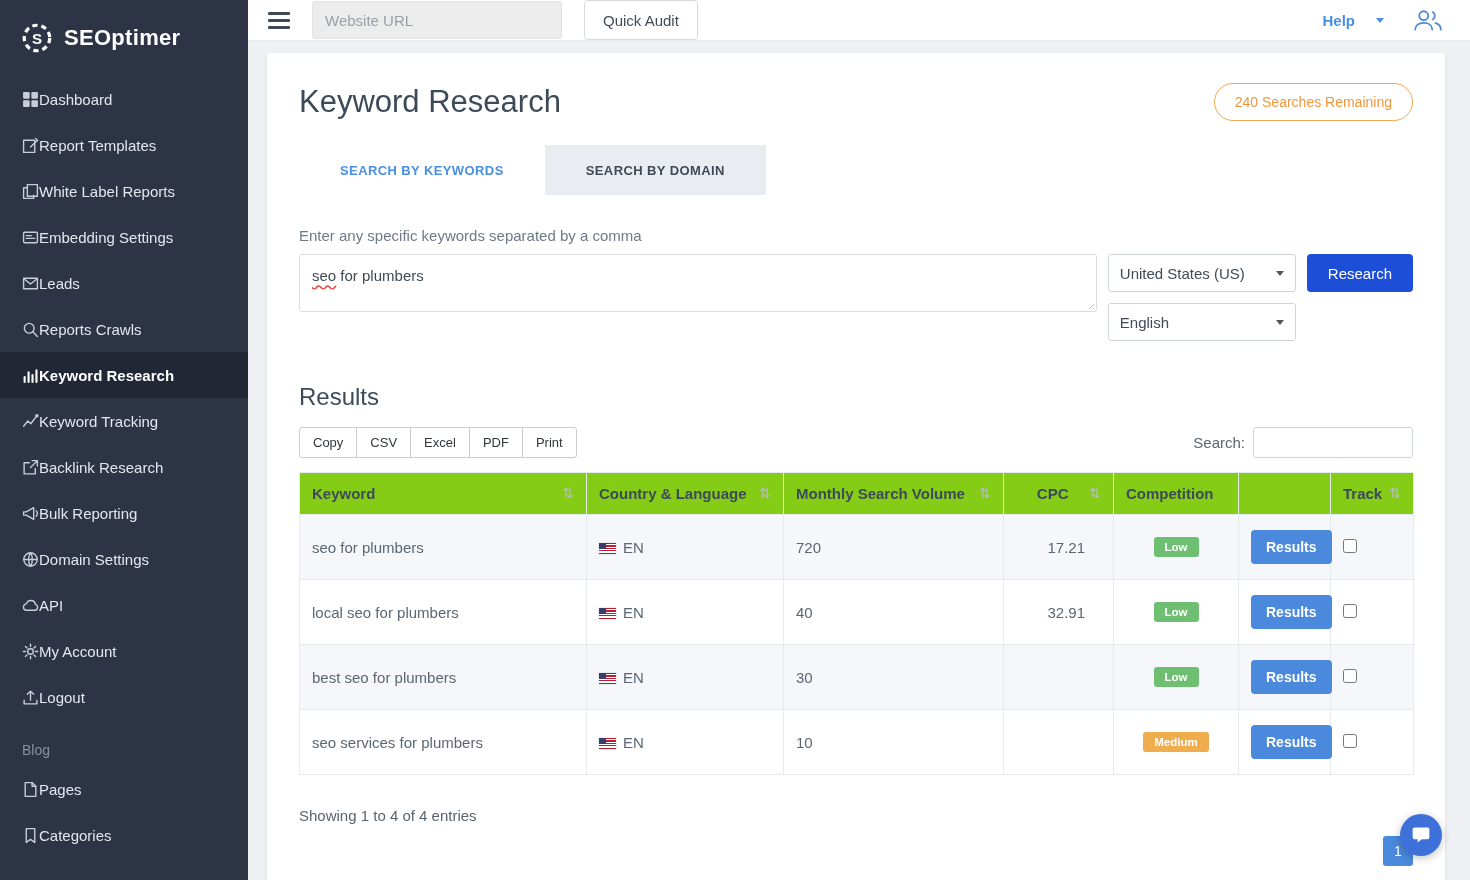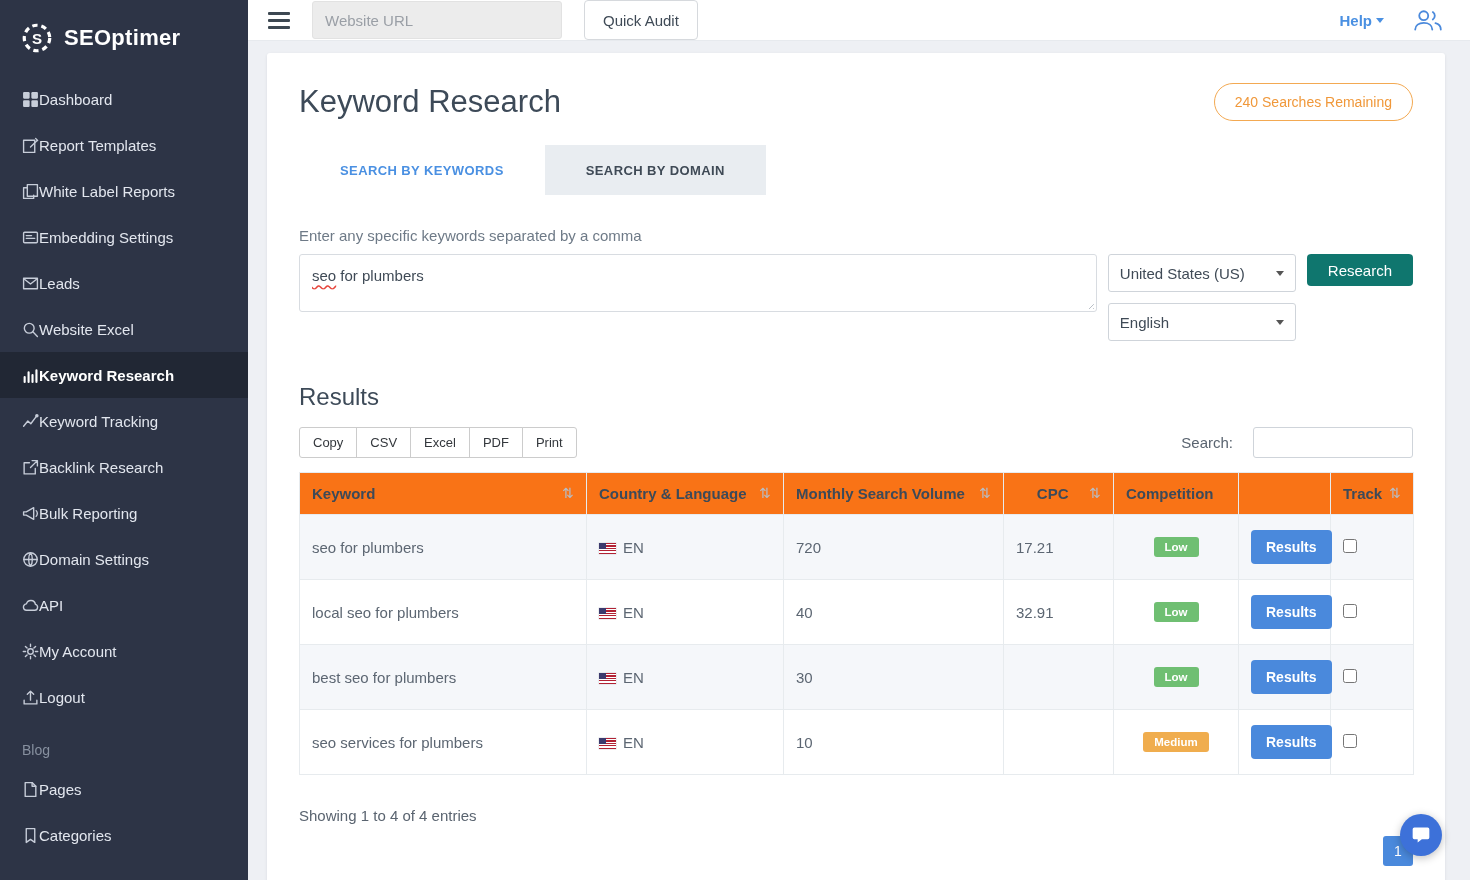--- a/index.html
+++ b/index.html
@@ -21,21 +21,21 @@
 
   
   .main-col { flex:1; display:flex; flex-direction:column; min-width:0; }
   .topbar { height:76px; background:#fff; border-bottom:1px solid #e7eaee; display:flex; align-items:center; padding:0 26px 0 20px; gap:22px; }
   .hamburger { display:flex; flex-direction:column; gap:4px; cursor:pointer; }
   .hamburger span { width:22px; height:3px; background:#3d4852; border-radius:1px; }
   .url-input { width:250px; height:38px; background:#ececec; border:1px solid #e2e2e2; border-radius:3px; padding:0 12px; font-size:15px; color:#555; font-family:inherit; }
   .url-input::placeholder { color:#9a9fa6; }
   .quick-audit { height:40px; padding:0 18px; background:#fff; border:1px solid #d6d9dd; border-radius:4px; font-size:15px; color:#3f4a56; cursor:pointer; font-family:inherit; }
   .topbar-right { margin-left:auto; display:flex; align-items:center; gap:28px; }
-  .help-link { display:flex; align-items:center; gap:4px; color:#4a90e2; font-size:15px; font-weight:600; cursor:pointer; text-decoration:none; }
+  .help-link { display:flex; align-items:center; gap:21px; color:#4a90e2; font-size:15px; font-weight:600; cursor:pointer; text-decoration:none; }
   .caret-down { width:0; height:0; border-left:4px solid transparent; border-right:4px solid transparent; border-top:5px solid #4a90e2; }
   .users-icon { display:inline-flex; cursor:pointer; }
 
   
   .content { flex:1; padding:12px 25px 0 19px; }
   .card { background:#fff; border-radius:3px; box-shadow:0 1px 3px rgba(40,50,60,.10); padding:30px 32px 26px; }
   .page-head { display:flex; align-items:center; justify-content:space-between; }
   .page-title { font-size:31px; font-weight:500; color:#3d4a58; }
   .pill { border:1px solid #f3a952; color:#f0983a; border-radius:30px; padding:10px 20px; font-size:14px; white-space:nowrap; }
 
@@ -47,39 +47,39 @@
   .form-label { margin-top:32px; font-size:15px; color:#6e7a87; }
   .form-row { margin-top:10px; display:flex; gap:11px; align-items:flex-start; }
   .keywords-box { width:820px; height:58px; border:1px solid #d8dce1; border-radius:3px; padding:12px; font-size:15px; color:#3f4a56; position:relative; white-space:pre-wrap; cursor:text; }
   .keywords-box::after { content:""; position:absolute; right:2px; bottom:2px; width:9px; height:9px;
       background:repeating-linear-gradient(315deg,#b9bfc6 0 1px,transparent 1px 3.2px);
       clip-path:polygon(100% 0,100% 100%,0 100%); }
   .misspell { text-decoration:underline; text-decoration-style:wavy; text-decoration-color:#e7453c; text-underline-offset:3px; }
   .selects-col { display:flex; flex-direction:column; gap:11px; }
   .select { width:188px; height:38px; border:1px solid #cfd4da; border-radius:3px; background:#fff; display:flex; align-items:center; justify-content:space-between; padding:0 11px; font-size:15px; color:#3f4a56; cursor:pointer; }
   .select .caret-dark { width:0; height:0; border-left:4px solid transparent; border-right:4px solid transparent; border-top:5px solid #555; }
-  .research-btn { height:32px; padding:0 21px; background:#0f766e; border:none; border-radius:4px; color:#fff; font-size:15px; cursor:pointer; font-family:inherit; }
+  .research-btn { height:38px; padding:0 21px; background:#1d4ed8; border:none; border-radius:4px; color:#fff; font-size:15px; cursor:pointer; font-family:inherit; }
 
   .results-heading { margin-top:42px; font-size:24px; font-weight:400; color:#3d4a58; }
   .table-toolbar { margin-top:16px; display:flex; align-items:center; }
   .export-group { display:flex; }
   .export-btn { padding:7px 13px; font-size:13px; color:#33373c; background:#fff; border:1px solid #ccc; margin-right:-1px; cursor:pointer; font-family:inherit; }
   .export-btn:first-child { border-radius:3px 0 0 3px; }
   .export-btn:last-child { border-radius:0 3px 3px 0; margin-right:0; }
-  .search-wrap { margin-left:auto; display:flex; align-items:center; gap:20px; font-size:15px; color:#5a6470; }
+  .search-wrap { margin-left:auto; display:flex; align-items:center; gap:8px; font-size:15px; color:#5a6470; }
   .search-input { width:160px; height:31px; border:1px solid #cfd4da; border-radius:3px; padding:0 8px; font-family:inherit; font-size:14px; }
 
   table { margin-top:14px; width:100%; border-collapse:collapse; table-layout:fixed; }
   th,td { border:1px solid #e7ebee; }
-  th { text-align:left; padding:12px; font-size:15px; font-weight:700; color:#3d4a58; background:#f97316; }
+  th { text-align:left; padding:12px; font-size:15px; font-weight:700; color:#3d4a58; background:#84cc16; }
   td { padding:15px 12px; font-size:15px; color:#5c6672; }
   tr.odd td { background:#f5f7fa; }
   .sort { float:right; color:#b7bec7; font-weight:400; font-size:14px; cursor:pointer; }
   .sort::after { content:"⇅"; }
-  td.cpc { padding-right:40px; }
+  td.cpc { text-align:right; padding-right:28px; }
   th.th-cpc { text-align:center; }
   td.comp { text-align:center; }
   td.action { text-align:center; }
   .badge { display:inline-block; padding:4px 11px; border-radius:3px; color:#fff; font-size:11.5px; font-weight:700; }
   .badge-low { background:#6fbf72; }
   .badge-medium { background:#f0ad4e; }
   .results-btn { background:#4a89dc; color:#fff; border:none; border-radius:4px; padding:9px 15px; font-size:14px; font-weight:600; cursor:pointer; font-family:inherit; }
   .track-cb { width:14px; height:14px; cursor:pointer; }
   .us-flag { display:inline-block; width:17px; height:11px; margin-right:7px; vertical-align:-1px; position:relative;
       background:repeating-linear-gradient(#b22234 0 1.2px,#fff 1.2px 2.4px); box-shadow:0 0 0 .5px #d8dce0; }
@@ -157,21 +157,21 @@
           </span>
         <span class="nav-label">Leads</span>
       </div>
       <div class="nav-item">
         <span class="nav-icon">
             <svg class="ic" viewBox="0 0 16 16">
               <circle cx="6.8" cy="6.8" r="4.6"></circle>
               <path d="M10.2 10.2L14.5 14.5"></path>
             </svg>
           </span>
-        <span class="nav-label">Website Excel</span>
+        <span class="nav-label">Reports Crawls</span>
       </div>
       <div class="nav-item active">
         <span class="nav-icon">
             <svg class="ic" viewBox="0 0 16 16" style="stroke-width:2">
               <path d="M2.5 14V9.5M6.2 14V5M9.9 14V7.5M13.6 14V3"></path>
             </svg>
           </span>
         <span class="nav-label">Keyword Research</span>
       </div>
       <div class="nav-item">

